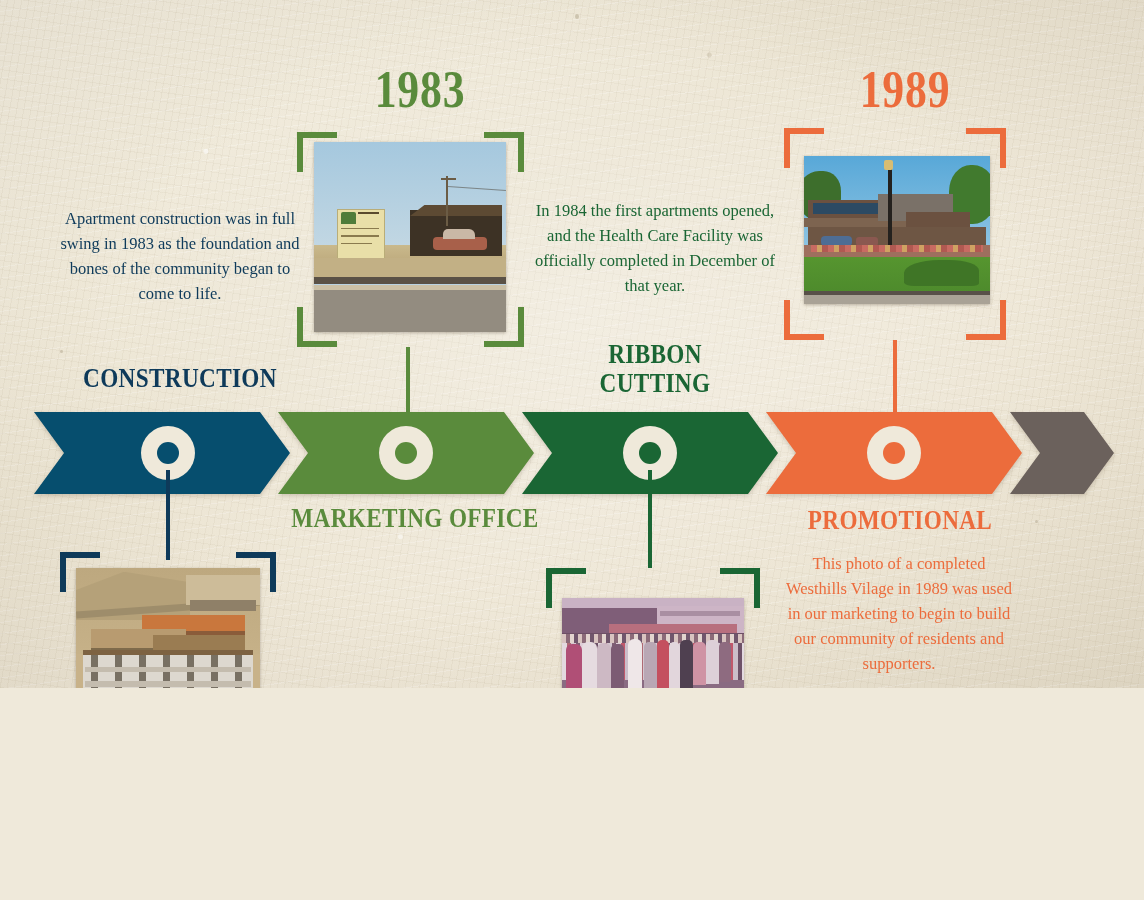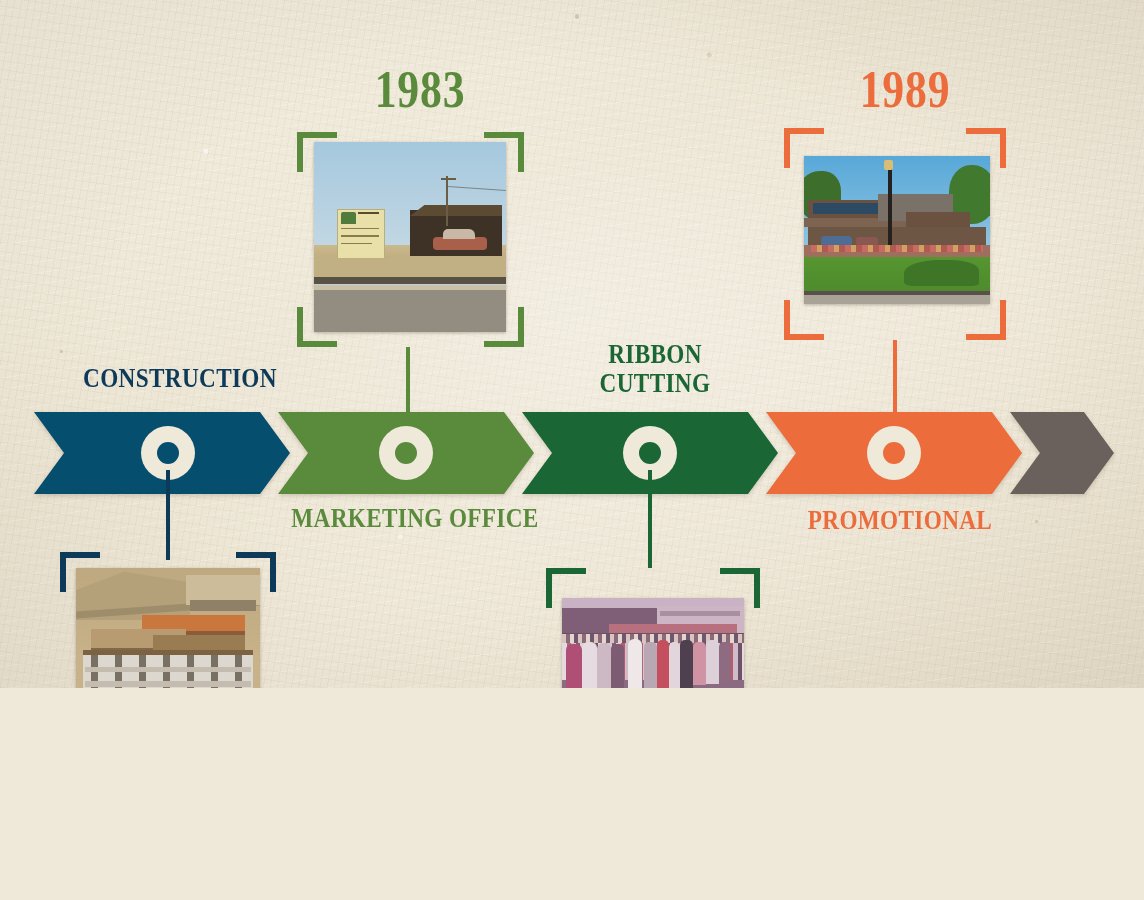--- a/index.html
+++ b/index.html
@@ -163,23 +163,25 @@
 
         <div style="position:absolute;left:0;top:68%;width:100%;height:26%;background:linear-gradient(#56952f,#4d8a2c);"></div>
         <div style="position:absolute;right:6%;top:70%;width:40%;height:18%;background:#3f7526;border-radius:48% 40% 10% 14%;"></div>
 
         <div style="position:absolute;left:0;bottom:0;width:100%;height:8%;background:#a9a296;"></div>
         <div style="position:absolute;left:0;bottom:6%;width:100%;height:3%;background:#585049;"></div>
       </div>
     </div>
   </div>
 
+  <div class="body-text" style="left:55px;top:206px;width:250px;color:#0E3A5A;">Apartment construction was in full swing in 1983 as the foundation and bones of the community began to come to life.</div>
 
   <div class="label-sm" style="left:45px;top:364px;width:270px;color:#0E3A5A;">CONSTRUCTION</div>
 
+  <div class="body-text" style="left:535px;top:198px;width:240px;color:#1A6634;">In 1984 the first apartments opened, and the Health Care Facility was officially completed in December of that year.</div>
 
   <div class="label-sm" style="left:545px;top:340px;width:220px;color:#1A6634;">
     <div>RIBBON</div>
     <div>CUTTING</div>
   </div>
 
   <div class="connector" style="left:406px;top:347px;height:72px;background:#5A8B3C;"></div>
 
   <div class="connector" style="left:893px;top:340px;height:79px;background:#EC6C3C;"></div>
 
@@ -224,20 +226,21 @@
   </div>
 
   <div class="connector" style="left:166px;top:470px;height:90px;background:#0E3A5A;"></div>
   <div class="connector" style="left:648px;top:470px;height:98px;background:#1A6634;"></div>
 
   <div class="label-sm" style="left:270px;top:504px;width:290px;color:#5A8B3C;">MARKETING OFFICE</div>
 
 
   <div class="label-sm" style="left:785px;top:506px;width:230px;color:#EC6C3C;">PROMOTIONAL</div>
 
+  <div class="body-text" style="left:785px;top:551px;width:228px;color:#EC6C3C;">This photo of a completed Westhills Vilage in 1989 was used in our marketing to begin to build our community of residents and supporters.</div>
 
   <div class="card" style="left:60px;top:552px;width:216px;height:218px;">
     <div class="frame">
       <div class="corner" style="left:0;top:0;border-left:6px solid #0E3A5A;border-top:6px solid #0E3A5A;"></div>
       <div class="corner" style="right:0;top:0;border-right:6px solid #0E3A5A;border-top:6px solid #0E3A5A;"></div>
       <div class="corner" style="left:0;bottom:0;border-left:6px solid #0E3A5A;border-bottom:6px solid #0E3A5A;"></div>
       <div class="corner" style="right:0;bottom:0;border-right:6px solid #0E3A5A;border-bottom:6px solid #0E3A5A;"></div>
     </div>
     <div class="photo" style="left:16px;top:16px;width:184px;height:186px;">
       <div class="inner" style="background:#c8b289;">

